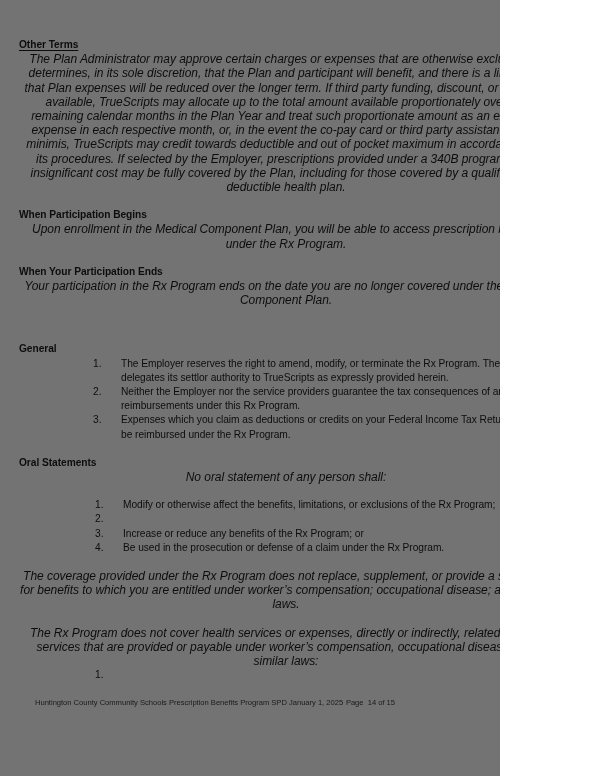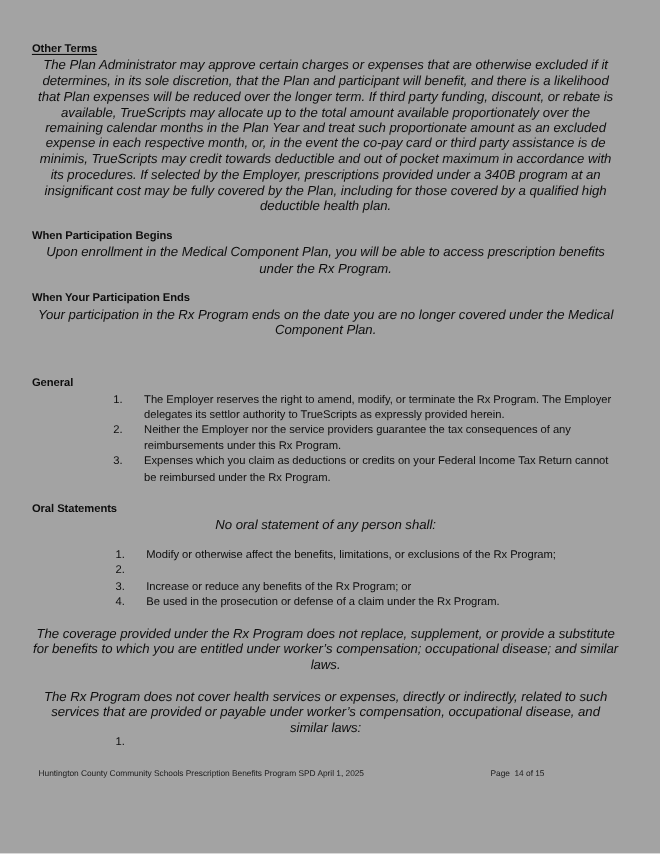--- a/index.html
+++ b/index.html
@@ -9,25 +9,25 @@
   }
   body {
     width: 600px;
     height: 776px;
     font-family: "Liberation Sans", sans-serif;
     color: #0d0d0d;
     -webkit-font-smoothing: antialiased;
   }
   .page {
     position: relative;
-    width: 600px;
+    width: 500px;
     height: 776px;
-    background: #a3a3a3;
+    background: #737373;
     box-sizing: border-box;
-    padding: 38px 33px 0 29px;
+    padding: 38px 33px 0 19px;
     overflow: hidden;
   }
   .content {
     width: 534px;
   }
   
   .h-sub {
     font-size: 10.2px;
     font-weight: bold;
     line-height: 14.2px;
@@ -184,16 +184,16 @@
 
     <ol class="numlist tight">
       <li>
         <span class="num">1.</span>
       </li>
     </ol>
 
   </div>
 
   <div class="footer">
-    <span class="left">Huntington County Community Schools Prescription Benefits Program SPD April 1, 2025</span>
+    <span class="left">Huntington County Community Schools Prescription Benefits Program SPD January 1, 2025</span>
     <span class="right">Page  14 of 15</span>
   </div>
 </div>
 
 </body></html>

